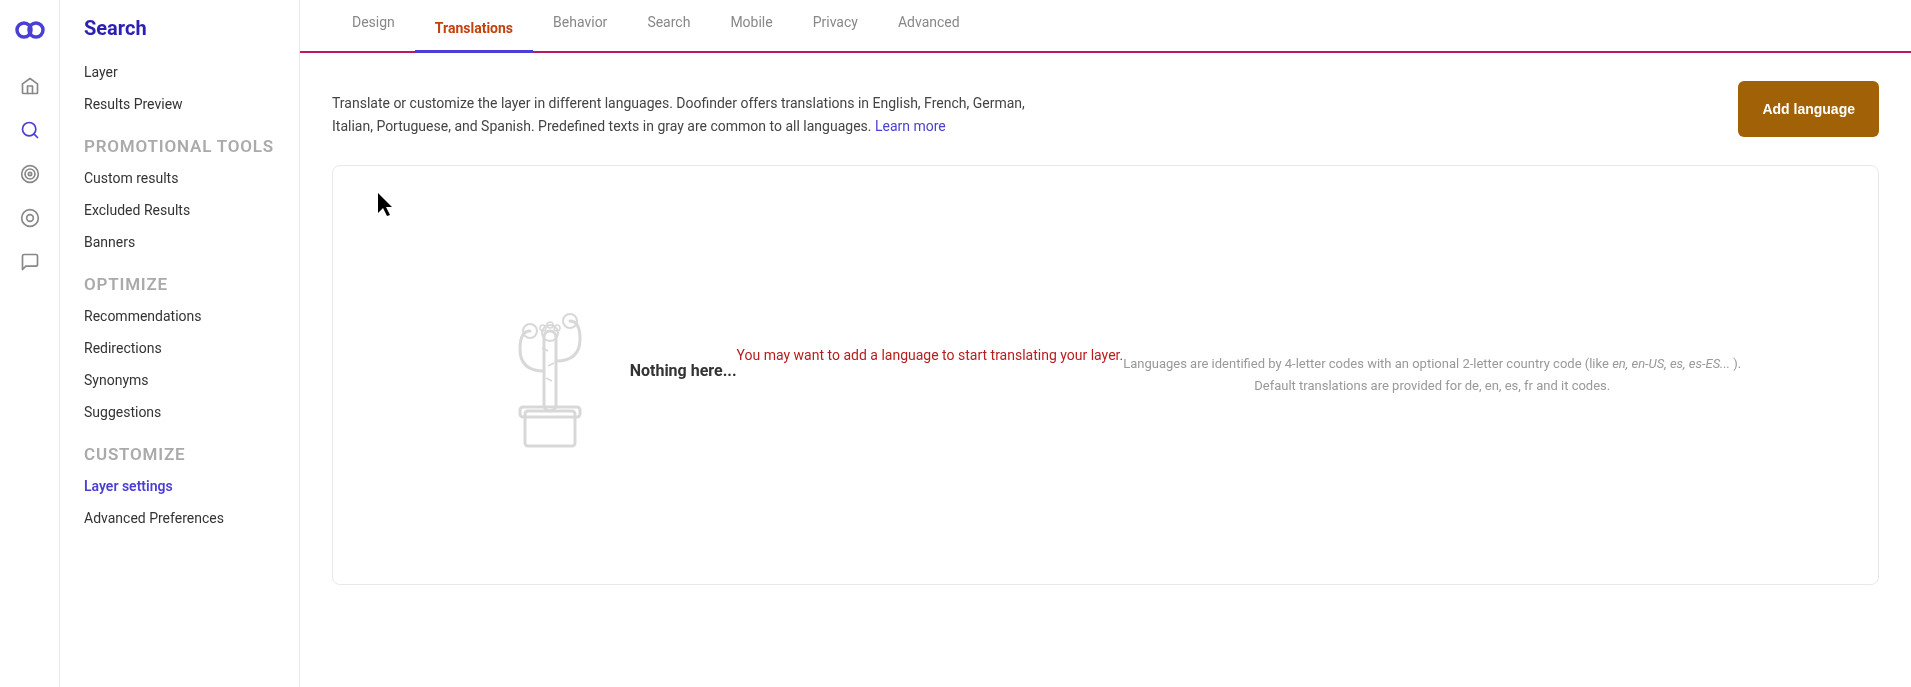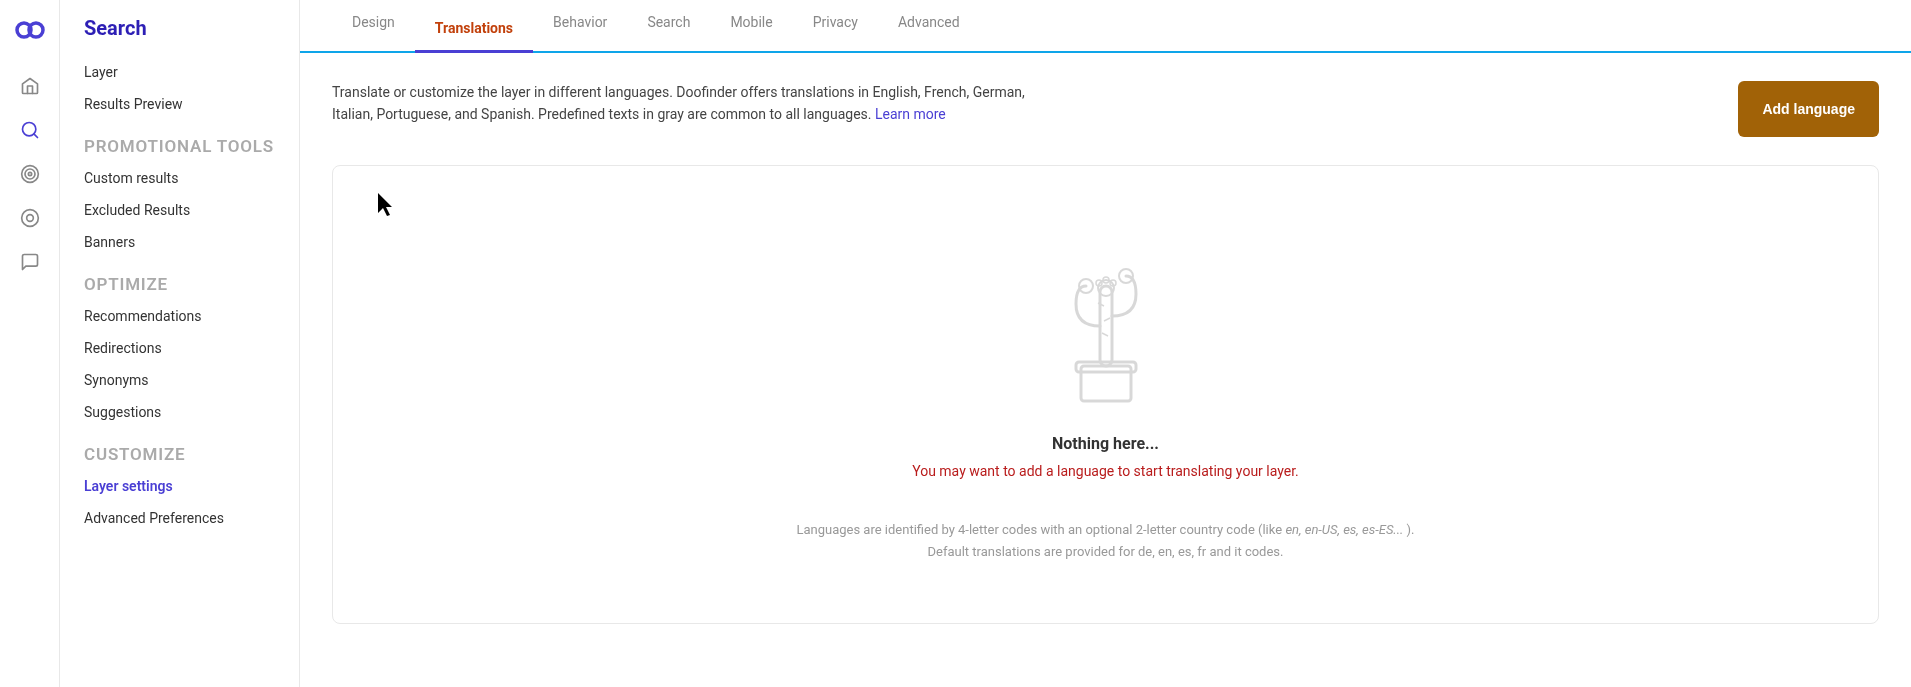--- a/index.html
+++ b/index.html
@@ -72,21 +72,21 @@
       flex: 1;
       display: flex;
       flex-direction: column;
       overflow: hidden;
       background: #fff;
     }
 
     
     .tab-bar {
       display: flex;
-      border-bottom: 2px solid #0ea5e9;
+      border-bottom: 2px solid #be185d;
       padding: 0 32px;
       background: #fff;
     }
     .tab-bar .tab {
       padding: 14px 20px;
       font-size: 14px;
       color: #888;
       cursor: pointer;
       border-bottom: 3px solid transparent;
       margin-bottom: -2px;
@@ -102,21 +102,21 @@
     
     .content-area {
       flex: 1;
       overflow-y: auto;
       padding: 28px 32px;
       position: relative;
     }
 
     .description-row {
       display: flex;
-      align-items: flex-start;
+      align-items: flex-end;
       justify-content: space-between;
       gap: 32px;
       margin-bottom: 28px;
     }
     .description-text {
       font-size: 14px;
       color: #444;
       line-height: 1.6;
       max-width: 700px;
     }
@@ -137,21 +137,20 @@
       white-space: nowrap;
       flex-shrink: 0;
     }
 
     
     .empty-state-panel {
       border: 1px solid #e8e8e8;
       border-radius: 8px;
       padding: 60px 32px;
       display: flex;
-      flex-direction: column;
       align-items: center;
       justify-content: center;
       min-height: 420px;
     }
 
     
     .cactus-illustration {
       width: 160px;
       height: 180px;
       margin-bottom: 28px;

